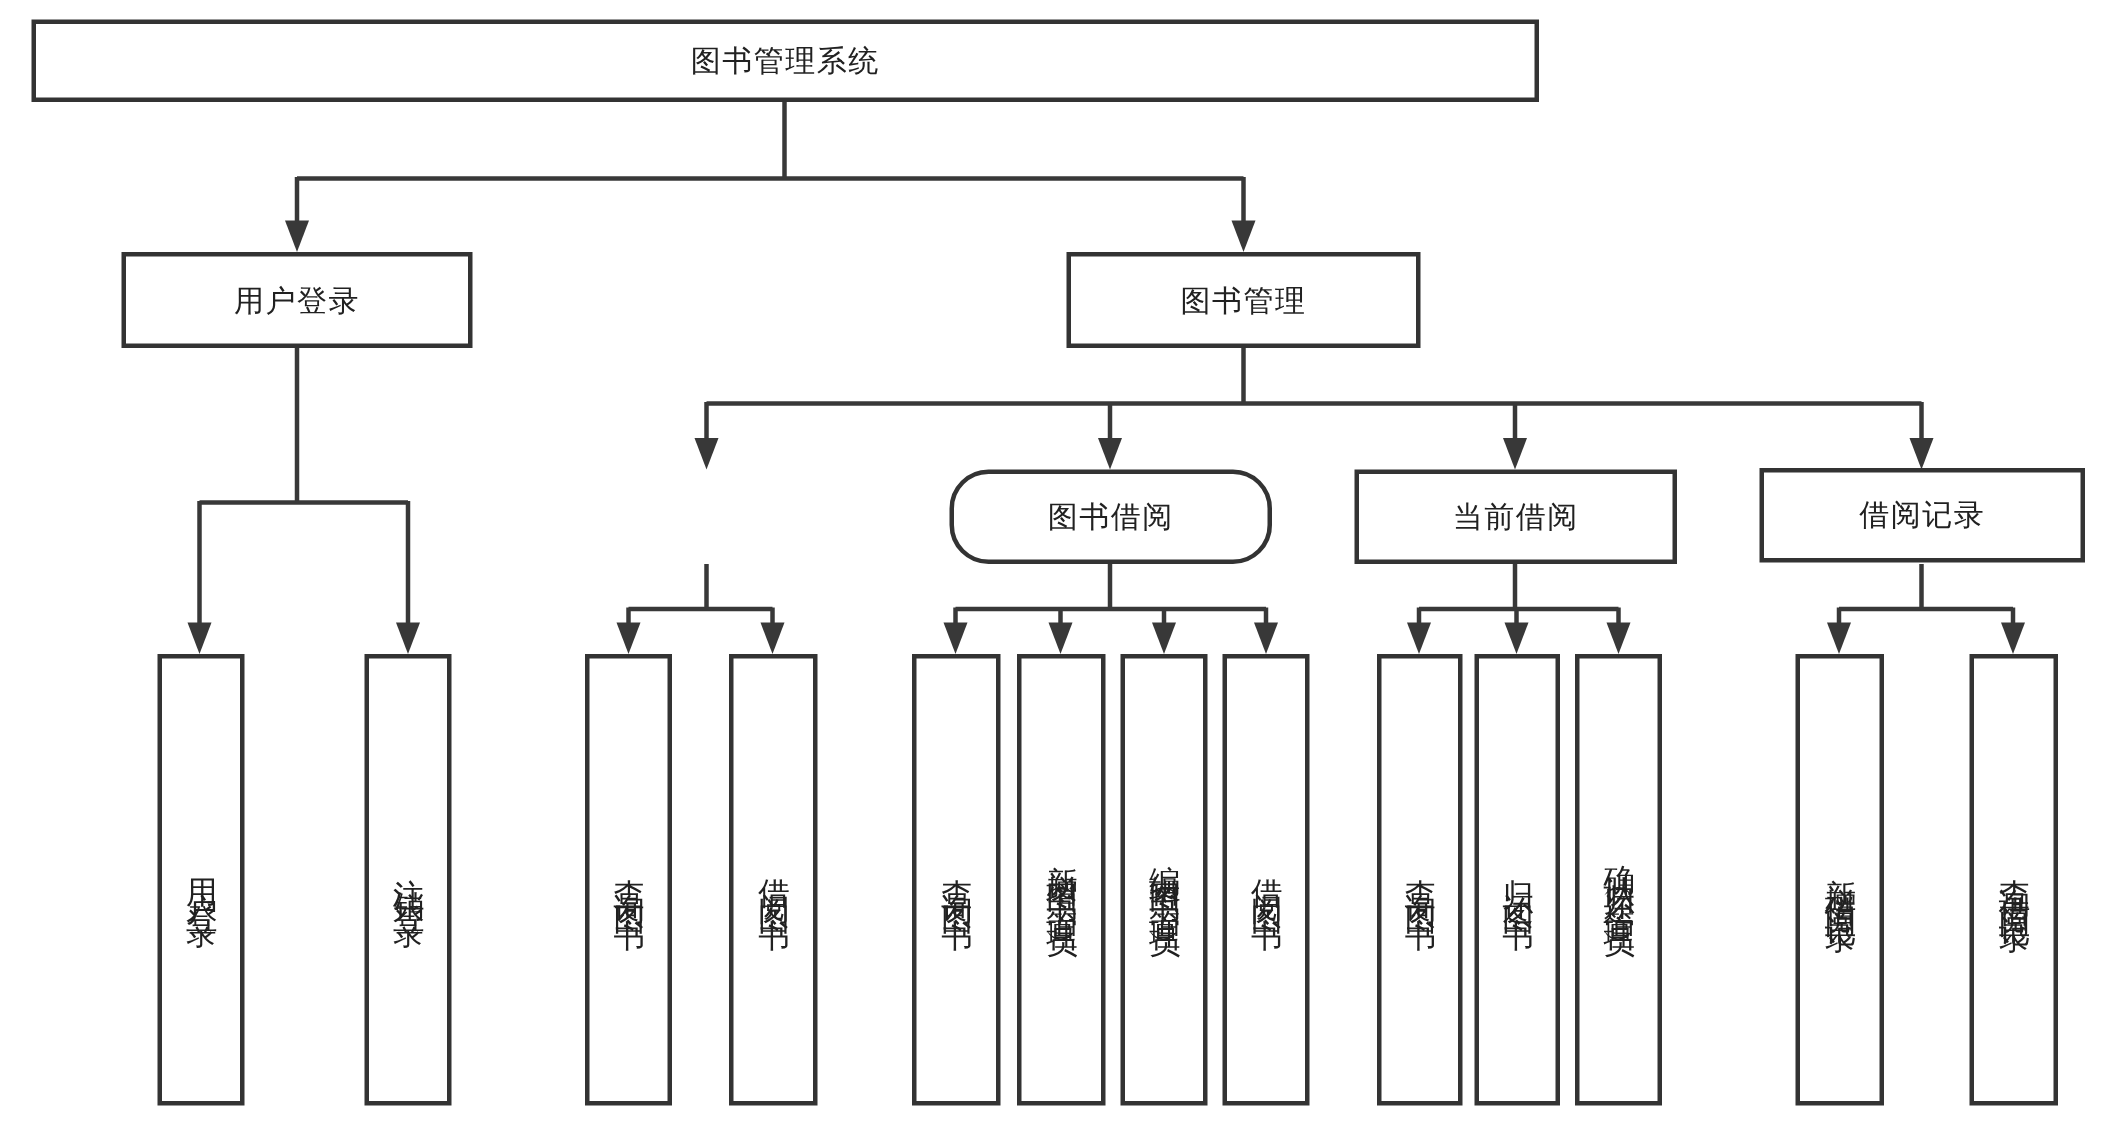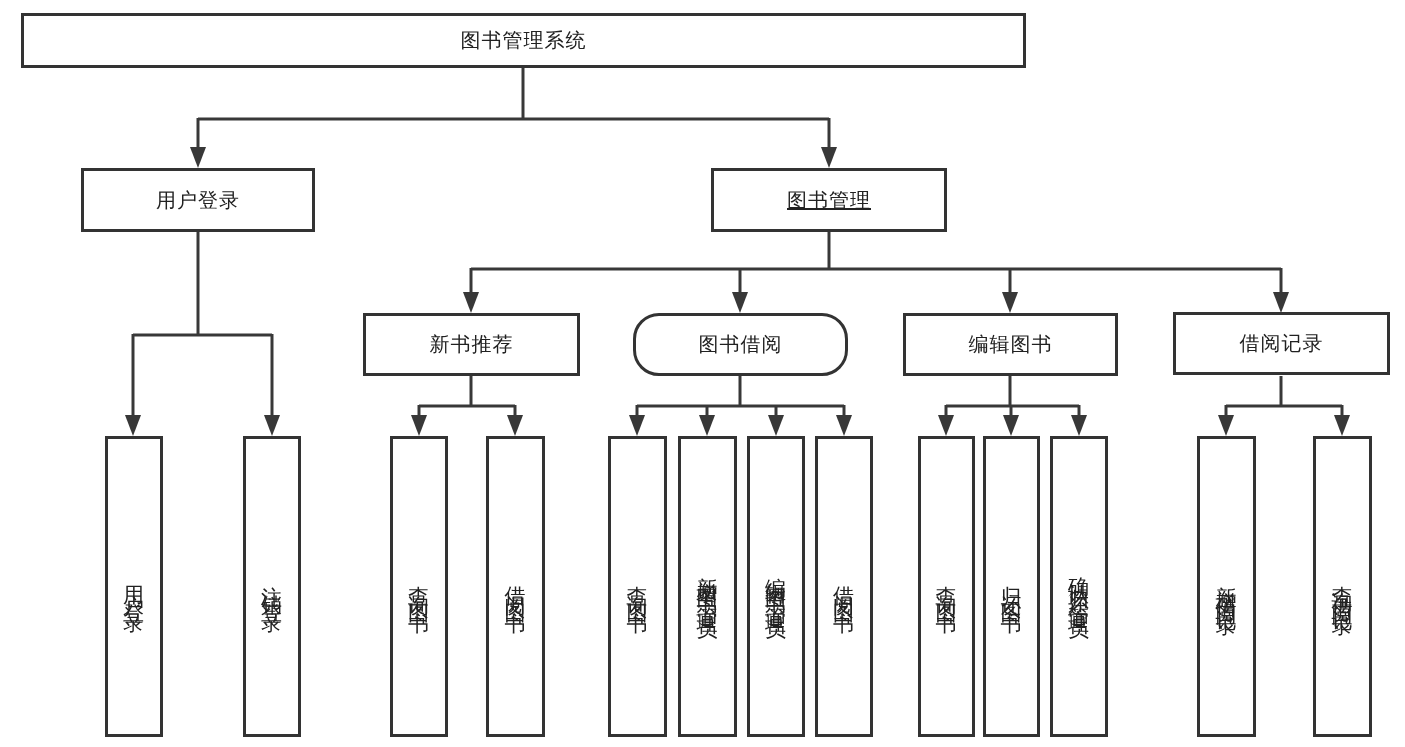--- a/index.html
+++ b/index.html
@@ -138,25 +138,24 @@
       <polygon points="1003,415 1019,415 1011,436"></polygon>
       <polygon points="1071,415 1087,415 1079,436"></polygon>
       <polygon points="1218,415 1234,415 1226,436"></polygon>
       <polygon points="1334,415 1350,415 1342,436"></polygon>
     </g>
   </svg>
 
   <div class="box h" style="left:21px; top:13px; width:1005px; height:55px;">图书管理系统</div>
 
   <div class="box h" style="left:81px; top:168px; width:234px; height:64px;">用户登录</div>
-  <div class="box h" style="left:711px; top:168px; width:236px; height:64px;text-decoration:underline;">图书管理</div>
+  <div class="box h" style="left:711px; top:168px; width:236px; height:64px;">图书管理</div>
 
-  <div class="box h" style="left:363px; top:313px; width:217px; height:63px;">新书推荐</div>
   <div class="box h" style="left:633px; top:313px; width:215px; height:63px;border-radius:26px;">图书借阅</div>
-  <div class="box h" style="left:903px; top:313px; width:215px; height:63px;">编辑图书</div>
+  <div class="box h" style="left:903px; top:313px; width:215px; height:63px;">当前借阅</div>
   <div class="box h" style="left:1173px; top:312px; width:217px; height:63px;">借阅记录</div>
 
   <div class="box v" style="left:105px; top:436px; width:58px; height:301px;">用户登录</div>
   <div class="box v" style="left:243px; top:436px; width:58px; height:301px;">注销登录</div>
 
   <div class="box v" style="left:390px; top:436px; width:58px; height:301px;">查询图书</div>
   <div class="box v" style="left:486px; top:436px; width:59px; height:301px;">借阅图书</div>
 
   <div class="box v" style="left:608px; top:436px; width:59px; height:301px;">查询图书</div>
   <div class="box v long" style="left:678px; top:436px; width:59px; height:301px;">新增图书（管理员）</div>

